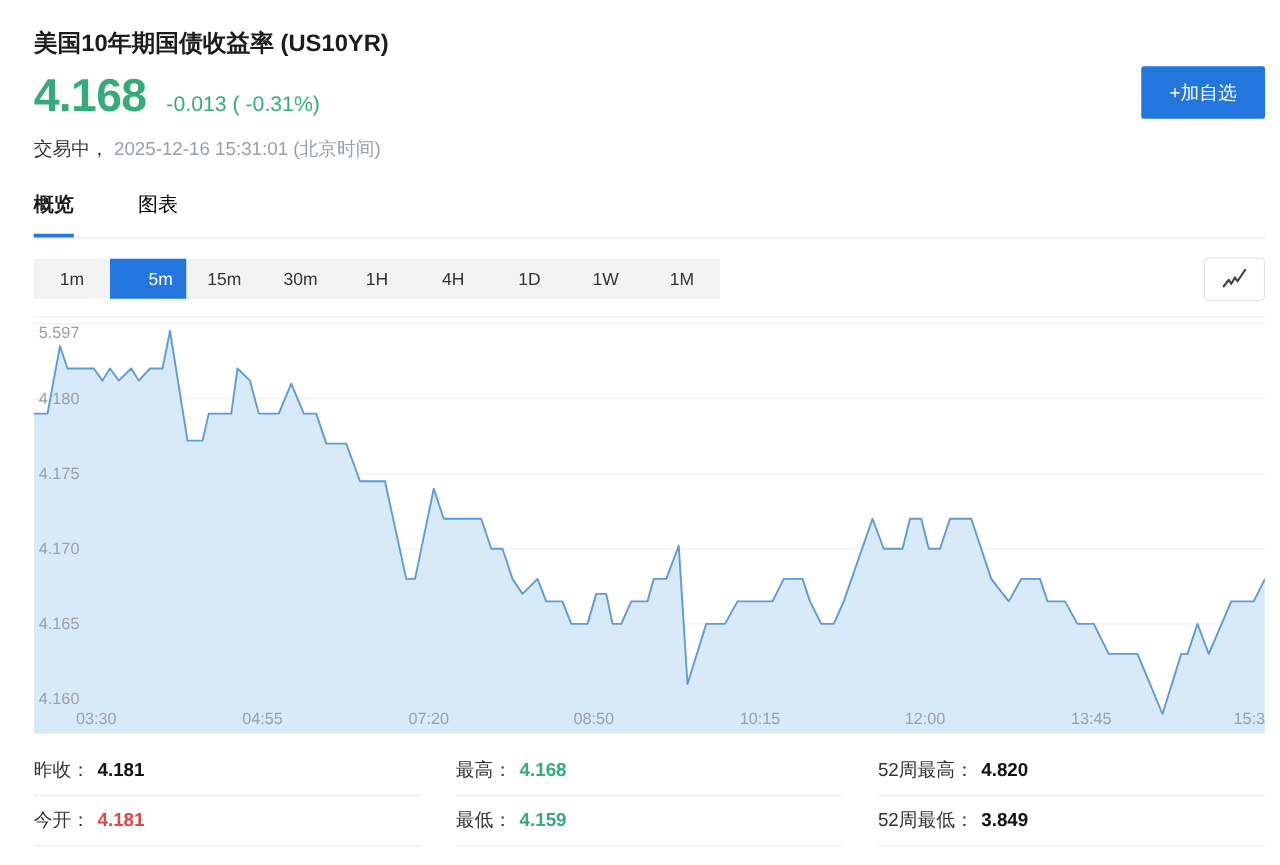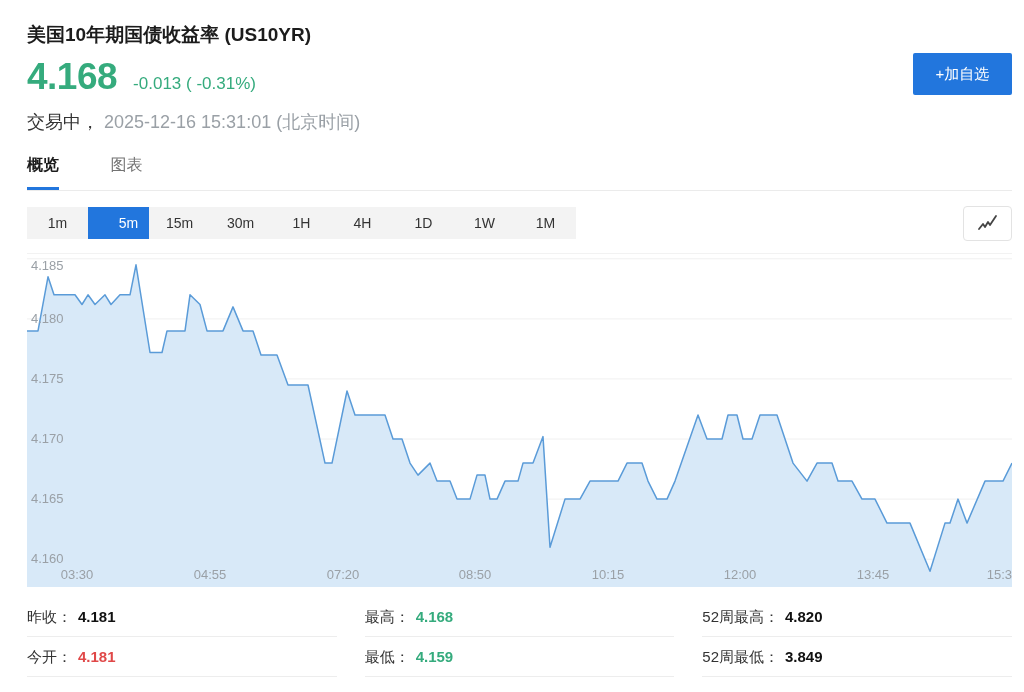--- a/index.html
+++ b/index.html
@@ -6,30 +6,30 @@
   html,body { background:#fff; }
   body { font-family:"Liberation Sans", sans-serif; }
   .page { position:relative; width:1024px; height:692px; background:#fff; overflow:hidden; }
 
   .page-title { position:absolute; top:22px; left:27px; font-size:19px; font-weight:bold; color:#1c1c1c; }
 
   .price-row { position:absolute; top:56px; left:27px; display:flex; align-items:baseline; }
   .price-value { font-size:37px; font-weight:bold; color:#35ab7d; letter-spacing:-0.5px; }
   .price-change { font-size:17px; color:#35ab7d; margin-left:16px; }
 
-  .status-row { position:absolute; top:110px; left:27px; font-size:18px; }
+  .status-row { position:absolute; top:110px; left:27px; font-size:15px; }
   .status-label { color:#333; }
   .status-time { color:#9aa0a6; }
 
   .add-btn { position:absolute; top:53px; right:12px; width:99px; height:42px; background:#2276dd;
              color:#fff; font-size:15px; border:none; border-radius:2px; cursor:pointer;
              display:flex; align-items:center; justify-content:center; font-family:inherit; }
 
   .tabs { position:absolute; top:152px; left:27px; width:985px; height:39px; border-bottom:1px solid #ebebeb; }
-  .tab { display:inline-block; position:relative; height:38px; font-size:16px; color:#737373; cursor:pointer; line-height:26px; }
+  .tab { display:inline-block; position:relative; height:38px; font-size:16px; color:#000000; cursor:pointer; line-height:26px; }
   .tab.active { color:#1c1c1c; font-weight:bold; }
   .tab.active::after { content:""; position:absolute; left:0; right:0; bottom:0; height:3px; background:#2276dd; }
   .tab + .tab { margin-left:47px; }
 
   .toolbar { position:absolute; top:207px; left:27px; width:985px; height:34px; }
   .range-strip { position:absolute; left:0; top:0; display:flex; background:#f3f3f3; height:32px;justify-content:flex-end; }
   .range-btn { width:61px; height:32px; border:none; background:transparent; font-size:14px; color:#333;
                cursor:pointer; font-family:inherit; }
   .range-btn.active { background:#2276dd; color:#fff;padding-left:20px; }
   .style-btn { position:absolute; right:0; top:-1px; width:49px; height:35px; background:#fff;
@@ -101,21 +101,21 @@
       <svg width="985" height="334">
         <line x1="0" x2="985" y1="4.8" y2="4.8" stroke="#f0f0f0" stroke-width="1"></line>
         <line x1="0" x2="985" y1="64.9" y2="64.9" stroke="#f0f0f0" stroke-width="1"></line>
         <line x1="0" x2="985" y1="124.9" y2="124.9" stroke="#f0f0f0" stroke-width="1"></line>
         <line x1="0" x2="985" y1="185.0" y2="185.0" stroke="#f0f0f0" stroke-width="1"></line>
         <line x1="0" x2="985" y1="245.1" y2="245.1" stroke="#f0f0f0" stroke-width="1"></line>
         <line x1="0" x2="985" y1="305.2" y2="305.2" stroke="#f0f0f0" stroke-width="1"></line>
         <path d="M0,76.9 L11,76.9 L21,22.8 L27,40.8 L48,40.8 L55,50.5 L61,40.8 L68,50.5 L78,40.8 L84,50.5 L93,40.8 L103,40.8 L109,10.8 L123,98.5 L135,98.5 L140,76.9 L158,76.9 L163,40.8 L173,50.5 L180,76.9 L196,76.9 L206,52.9 L216,76.9 L226,76.9 L234,100.9 L250,100.9 L261,131.0 L281,131.0 L298,209.1 L305,209.1 L320,137.0 L328,161.0 L358,161.0 L366,185.0 L375,185.0 L383,209.1 L391,221.1 L403,209.1 L410,227.1 L423,227.1 L430,245.1 L443,245.1 L450,221.1 L458,221.1 L463,245.1 L470,245.1 L478,227.1 L491,227.1 L496,209.1 L506,209.1 L516,182.6 L523,293.2 L538,245.1 L553,245.1 L563,227.1 L591,227.1 L600,209.1 L615,209.1 L621,227.1 L630,245.1 L640,245.1 L648,227.1 L671,161.0 L680,185.0 L695,185.0 L701,161.0 L710,161.0 L716,185.0 L725,185.0 L733,161.0 L750,161.0 L758,185.0 L766,209.1 L780,227.1 L790,209.1 L805,209.1 L811,227.1 L825,227.1 L835,245.1 L848,245.1 L860,269.1 L883,269.1 L903,317.2 L918,269.1 L923,269.1 L931,245.1 L940,269.1 L958,227.1 L976,227.1 L985,209.1 L985,334 L0,334 Z" fill="#d8e9f8" stroke="none"></path>
         <polyline points="0,76.9 11,76.9 21,22.8 27,40.8 48,40.8 55,50.5 61,40.8 68,50.5 78,40.8 84,50.5 93,40.8 103,40.8 109,10.8 123,98.5 135,98.5 140,76.9 158,76.9 163,40.8 173,50.5 180,76.9 196,76.9 206,52.9 216,76.9 226,76.9 234,100.9 250,100.9 261,131.0 281,131.0 298,209.1 305,209.1 320,137.0 328,161.0 358,161.0 366,185.0 375,185.0 383,209.1 391,221.1 403,209.1 410,227.1 423,227.1 430,245.1 443,245.1 450,221.1 458,221.1 463,245.1 470,245.1 478,227.1 491,227.1 496,209.1 506,209.1 516,182.6 523,293.2 538,245.1 553,245.1 563,227.1 591,227.1 600,209.1 615,209.1 621,227.1 630,245.1 640,245.1 648,227.1 671,161.0 680,185.0 695,185.0 701,161.0 710,161.0 716,185.0 725,185.0 733,161.0 750,161.0 758,185.0 766,209.1 780,227.1 790,209.1 805,209.1 811,227.1 825,227.1 835,245.1 848,245.1 860,269.1 883,269.1 903,317.2 918,269.1 923,269.1 931,245.1 940,269.1 958,227.1 976,227.1 985,209.1" fill="none" stroke="#5a9bd8" stroke-width="1.5" stroke-linejoin="round"></polyline>
       </svg>
-      <span class="y-tick" style="top: 4px;">4.185</span>
+      <span class="y-tick" style="top: 4px;">5.597</span>
       <span class="y-tick" style="top: 56.8777px;">4.180</span>
       <span class="y-tick" style="top: 116.95px;">4.175</span>
       <span class="y-tick" style="top: 177.022px;">4.170</span>
       <span class="y-tick" style="top: 237.094px;">4.165</span>
       <span class="y-tick" style="top: 297.165px;">4.160</span>
       <span class="x-tick" style="left: 28px; top: 313px;">03:30</span>
       <span class="x-tick" style="left: 161px; top: 313px;">04:55</span>
       <span class="x-tick" style="left: 294px; top: 313px;">07:20</span>
       <span class="x-tick" style="left: 426px; top: 313px;">08:50</span>
       <span class="x-tick" style="left: 559px; top: 313px;">10:15</span>

